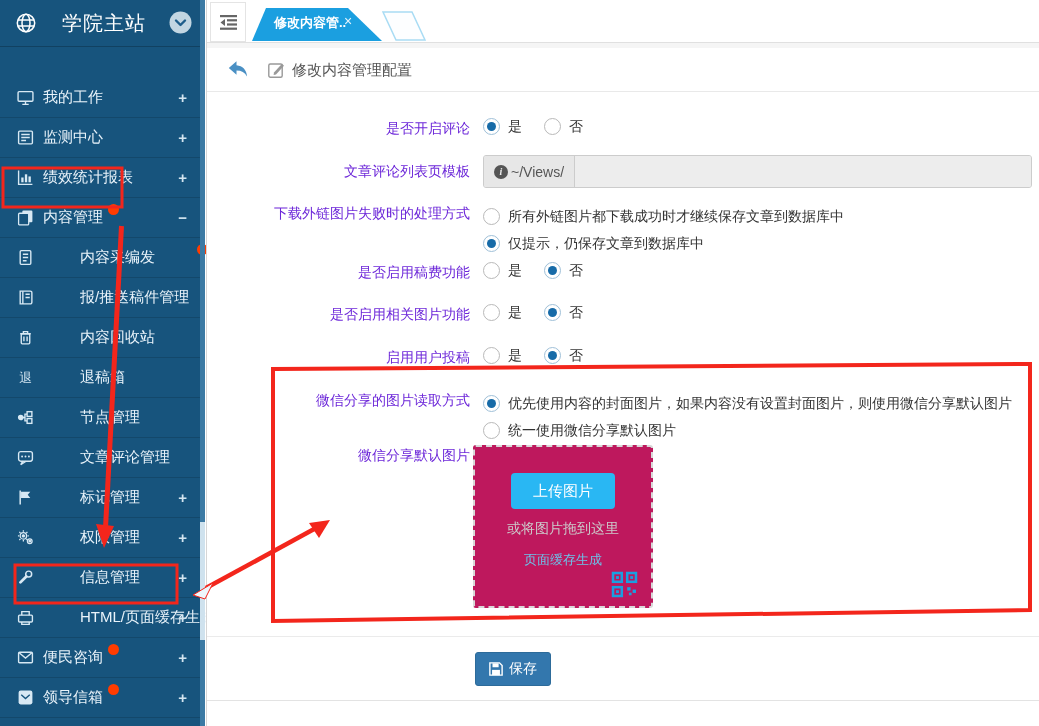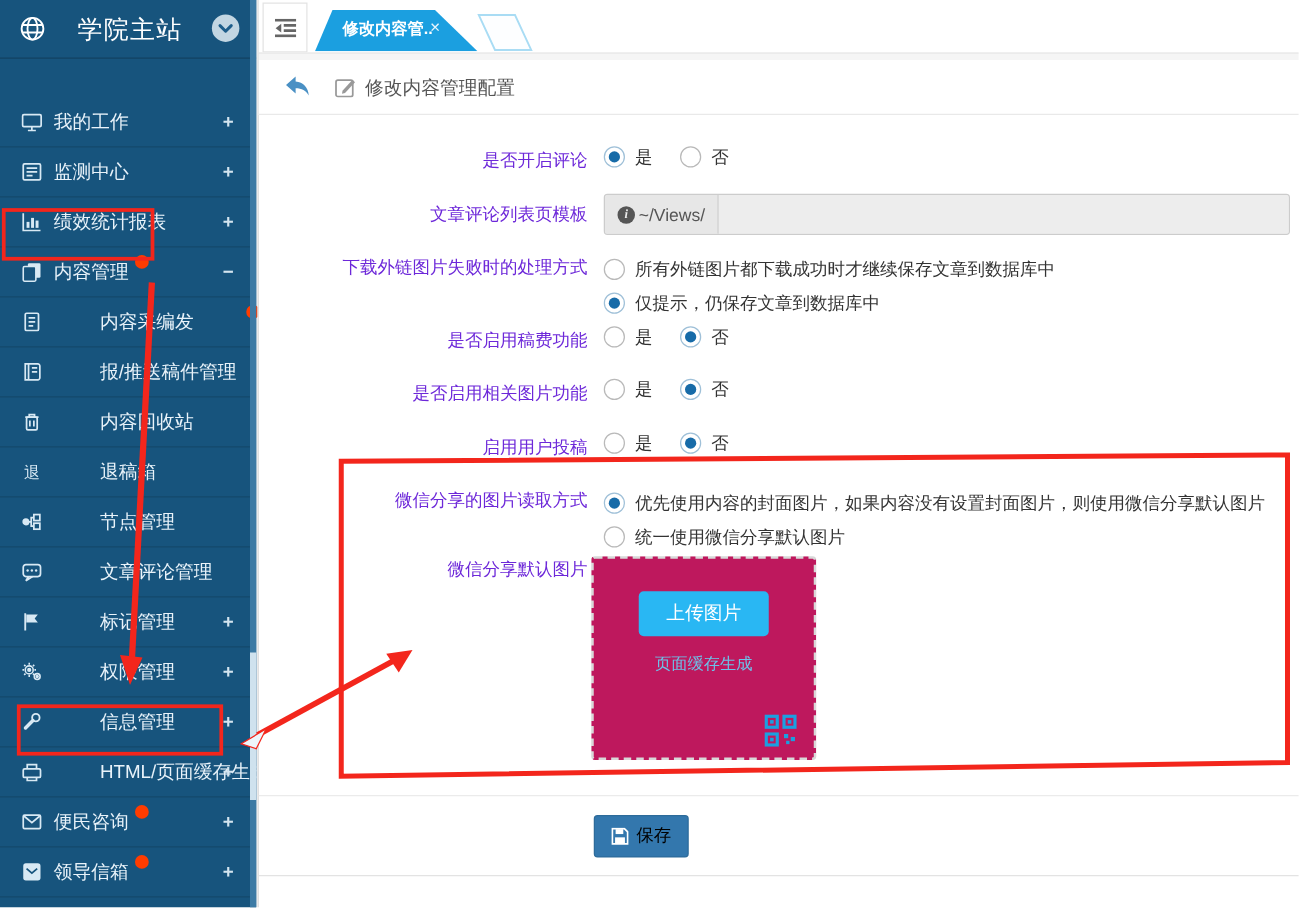--- a/index.html
+++ b/index.html
@@ -64,21 +64,21 @@
   .upbox{width:180px;height:163px;border:2px dashed #d8d8d8;border-radius:3px;background:#be185d;
          margin-left:-10px;margin-top:1px;position:relative;text-align:center;box-sizing:border-box;}
   .upbtn{width:104px;height:36px;line-height:36px;background:#29b7f3;color:#fff;font-size:15px;
          border-radius:4px;margin:26px auto 0;cursor:pointer;}
   .uphint{color:#ccc;font-size:14px;margin-top:11px;}
   .upurl{color:#6cc3ea;font-size:13px;margin-top:13px;display:inline-block;cursor:pointer;}
   .qr{position:absolute;right:13px;bottom:8px;width:27px;height:27px;}
   .ffooter{position:absolute;left:0;right:0;top:636px;height:63px;border-top:1px solid #ebebeb;
            border-bottom:1px solid #e3e3e3;}
   .savebtn{position:absolute;left:268px;top:15px;height:34px;padding:0 13px;background:#3377ad;
-           border:1px solid #2d6b9a;border-radius:3px;color:#000000;font-size:14px;display:flex;
+           border:1px solid #2d6b9a;border-radius:3px;color:#ffffff;font-size:14px;display:flex;
            align-items:center;gap:6px;cursor:pointer;box-sizing:border-box;}
   
   .anno{position:absolute;left:0;top:0;pointer-events:none;z-index:50;}
 </style>
 </head>
 <body>
 
 <div class="sidebar">
   <div class="sb-header">
     <svg width="22" height="22" viewBox="0 0 22 22">
@@ -349,21 +349,21 @@
       <div class="frow" style="top: 389px;">
         <div class="flabel">微信分享的图片读取方式</div>
         <div class="fctrl">
           <div class="optline"><span class="radio on"></span><span class="optx">优先使用内容的封面图片，如果内容没有设置封面图片，则使用微信分享默认图片</span></div>
           <div class="optline"><span class="radio"></span><span class="optx">统一使用微信分享默认图片</span></div>
         </div>
       </div>
       <div class="frow" style="top: 444px;">
         <div class="flabel">微信分享默认图片</div>
         <div class="fctrl">
-          <div class="upbox"><div class="upbtn">上传图片</div><a class="upurl">页面缓存生成</a><span class="qr"><svg viewBox="0 0 16 16" stroke="#1b9fe0" fill="none" stroke-width="1.5">
+          <div class="upbox"><div class="upbtn">上传图片</div><div class="uphint">或将图片拖到这里</div><a class="upurl">页面缓存生成</a><span class="qr"><svg viewBox="0 0 16 16" stroke="#1b9fe0" fill="none" stroke-width="1.5">
                 <rect x="1.2" y="1.2" width="5.2" height="5.2"></rect>
                 <rect x="9.6" y="1.2" width="5.2" height="5.2"></rect>
                 <rect x="1.2" y="9.6" width="5.2" height="5.2"></rect>
                 <g fill="#1b9fe0" stroke="none">
                   <rect x="3" y="3" width="1.7" height="1.7"></rect>
                   <rect x="11.4" y="3" width="1.7" height="1.7"></rect>
                   <rect x="3" y="11.4" width="1.7" height="1.7"></rect>
                   <rect x="9.6" y="9.6" width="2" height="2"></rect>
                   <rect x="12.8" y="11" width="2" height="2"></rect>
                   <rect x="10.6" y="12.8" width="1.6" height="1.6"></rect>

